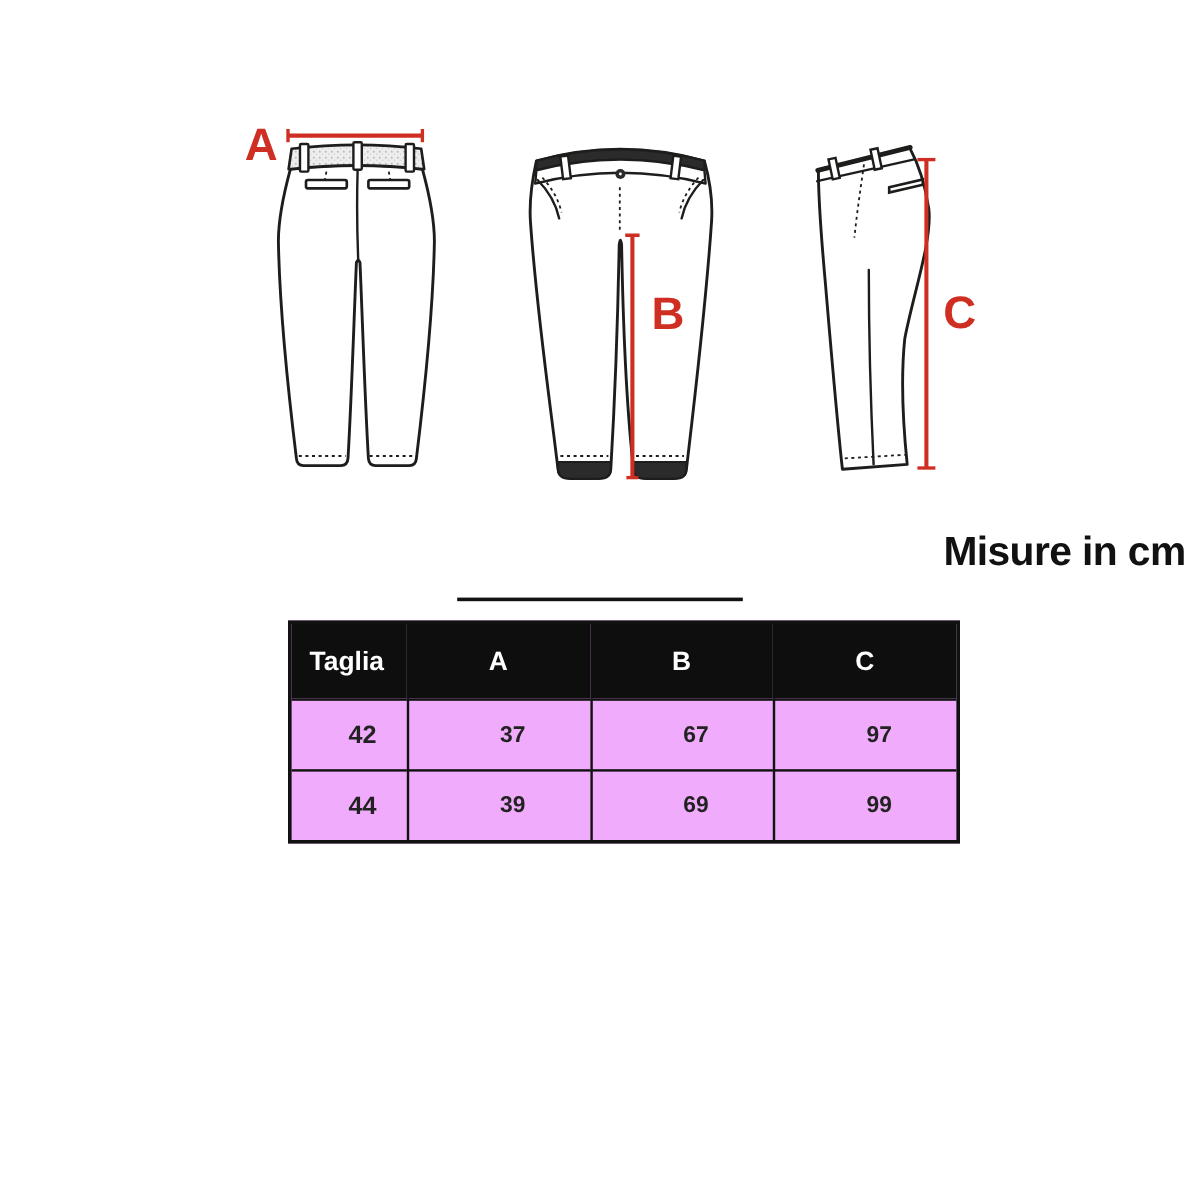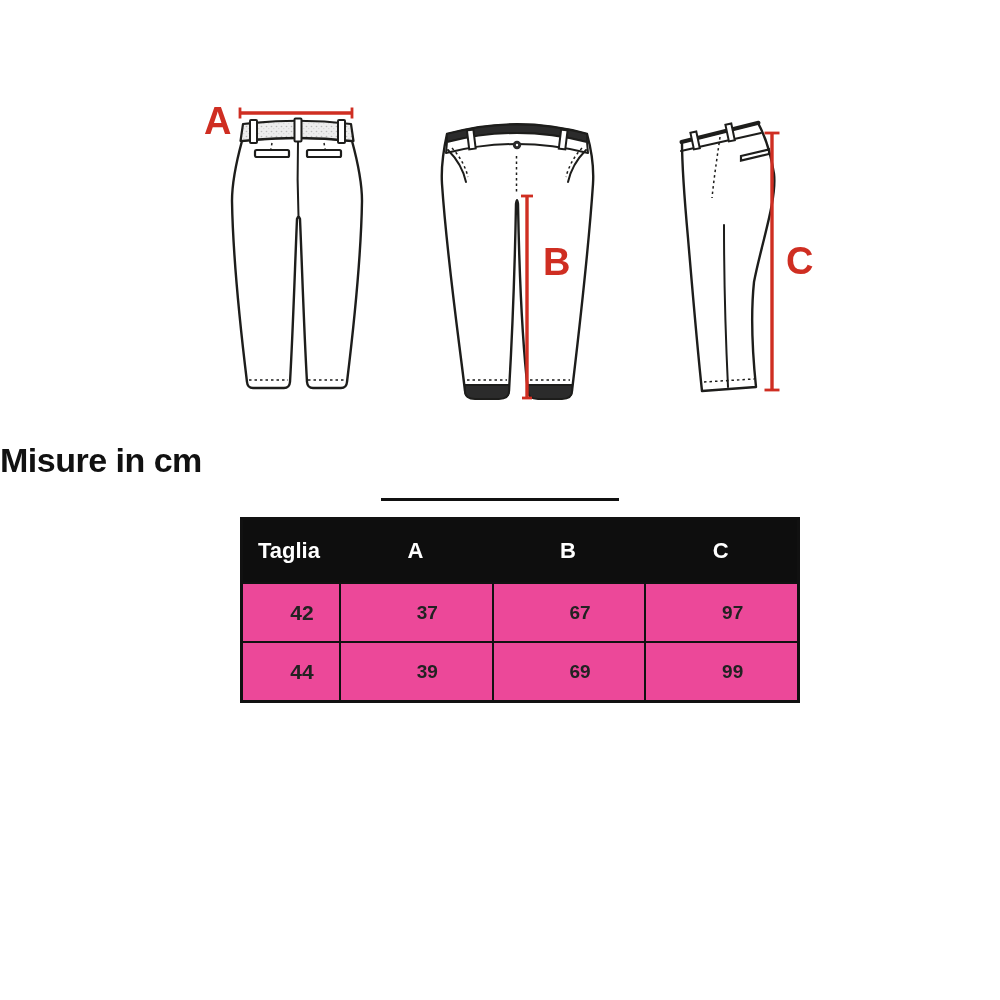--- a/index.html
+++ b/index.html
@@ -23,29 +23,29 @@
   .loop{fill:#ffffff;stroke:var(--line-black);stroke-width:2;}
   .pocket{fill:#ffffff;stroke:var(--line-black);stroke-width:2.2;}
   .red{stroke:var(--accent-red);fill:none;}
   .red-main{stroke-width:3.4;}
   .red-cap{stroke-width:2.8;}
   .measure-letter{
     position:absolute;color:var(--accent-red);font-weight:bold;font-size:38px;line-height:1;
     letter-spacing:0;
   }
   #title{
-    position:absolute;left:0;right:0;top:441px;text-align:left;
+    position:absolute;left:0;right:12px;top:441px;text-align:right;
     font-size:34px;font-weight:bold;color:#111;letter-spacing:-0.5px;
   }
   #title-underline{
     position:absolute;left:381px;top:498px;width:238px;height:3px;background:#111;
   }
   #size-table{
     position:absolute;left:240px;top:517px;width:560px;box-sizing:border-box;
-    border:3px solid #111;background:#ec4899;
+    border:3px solid #111;background:#f0abfc;
     display:grid;grid-template-columns:96px 1fr 1fr 1fr;grid-template-rows:62px 59px 59px;
   }
   .th{
     background:var(--header-bg);color:var(--header-text);font-weight:bold;font-size:22px;
     display:flex;align-items:center;justify-content:center;
   }
   .th.first{justify-content:flex-start;padding-left:15px;}
   .td{
     display:flex;align-items:center;justify-content:center;
     font-weight:bold;font-size:19px;color:#222;border-top:2px solid #111;padding-left:22px;

